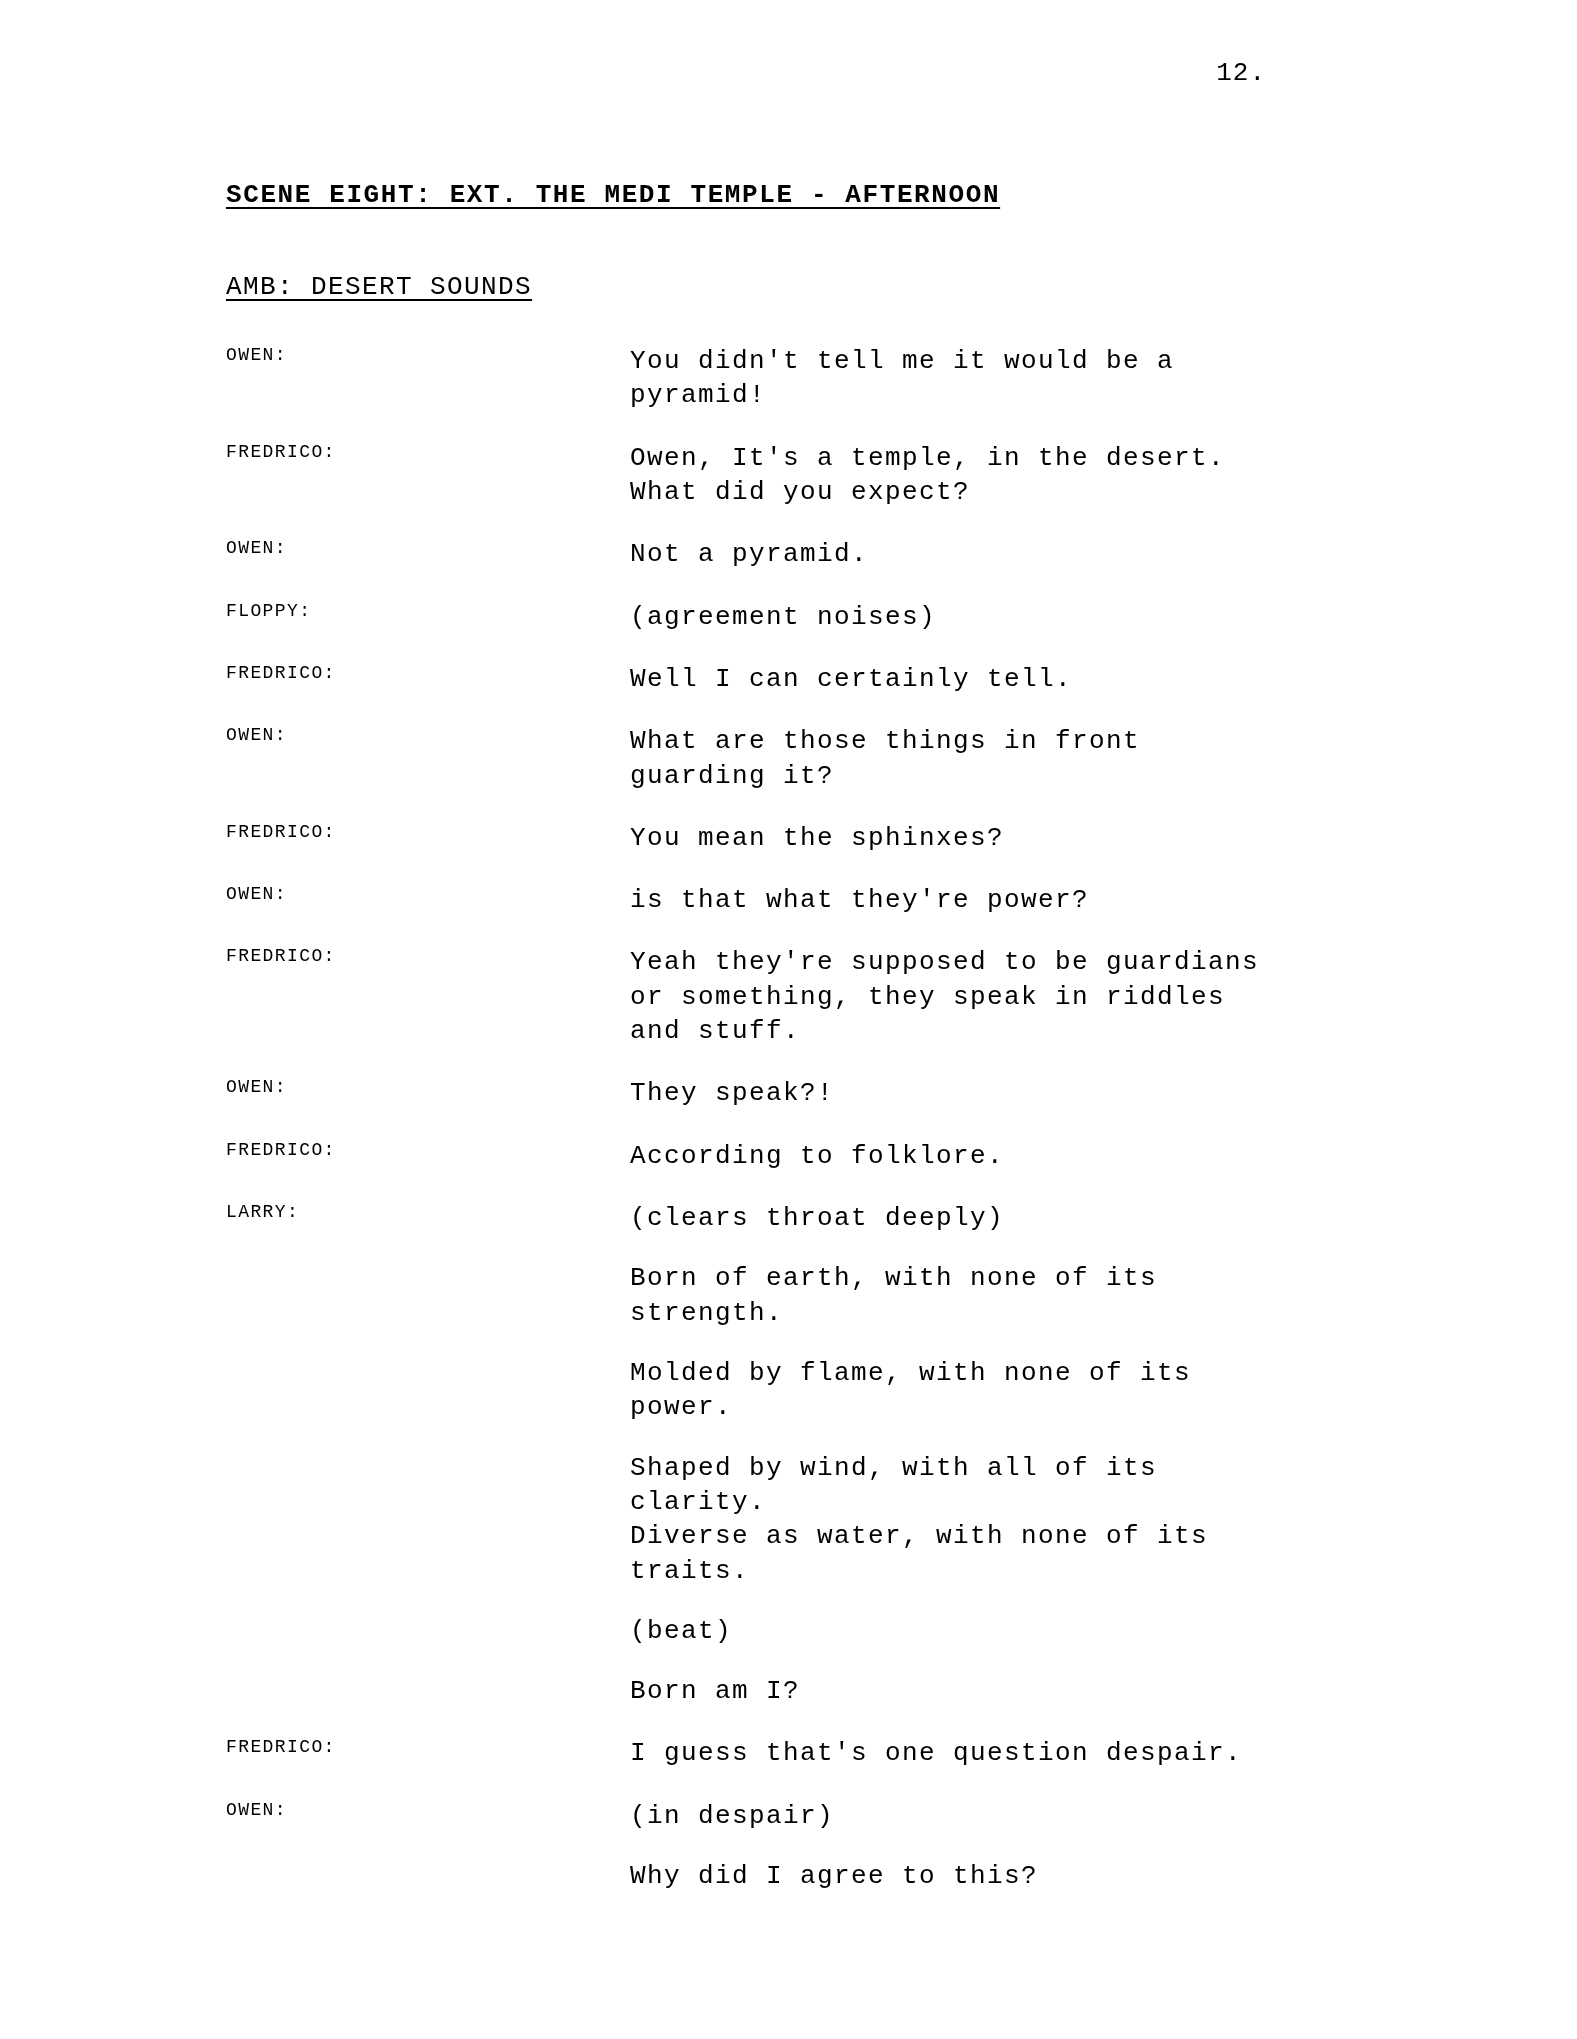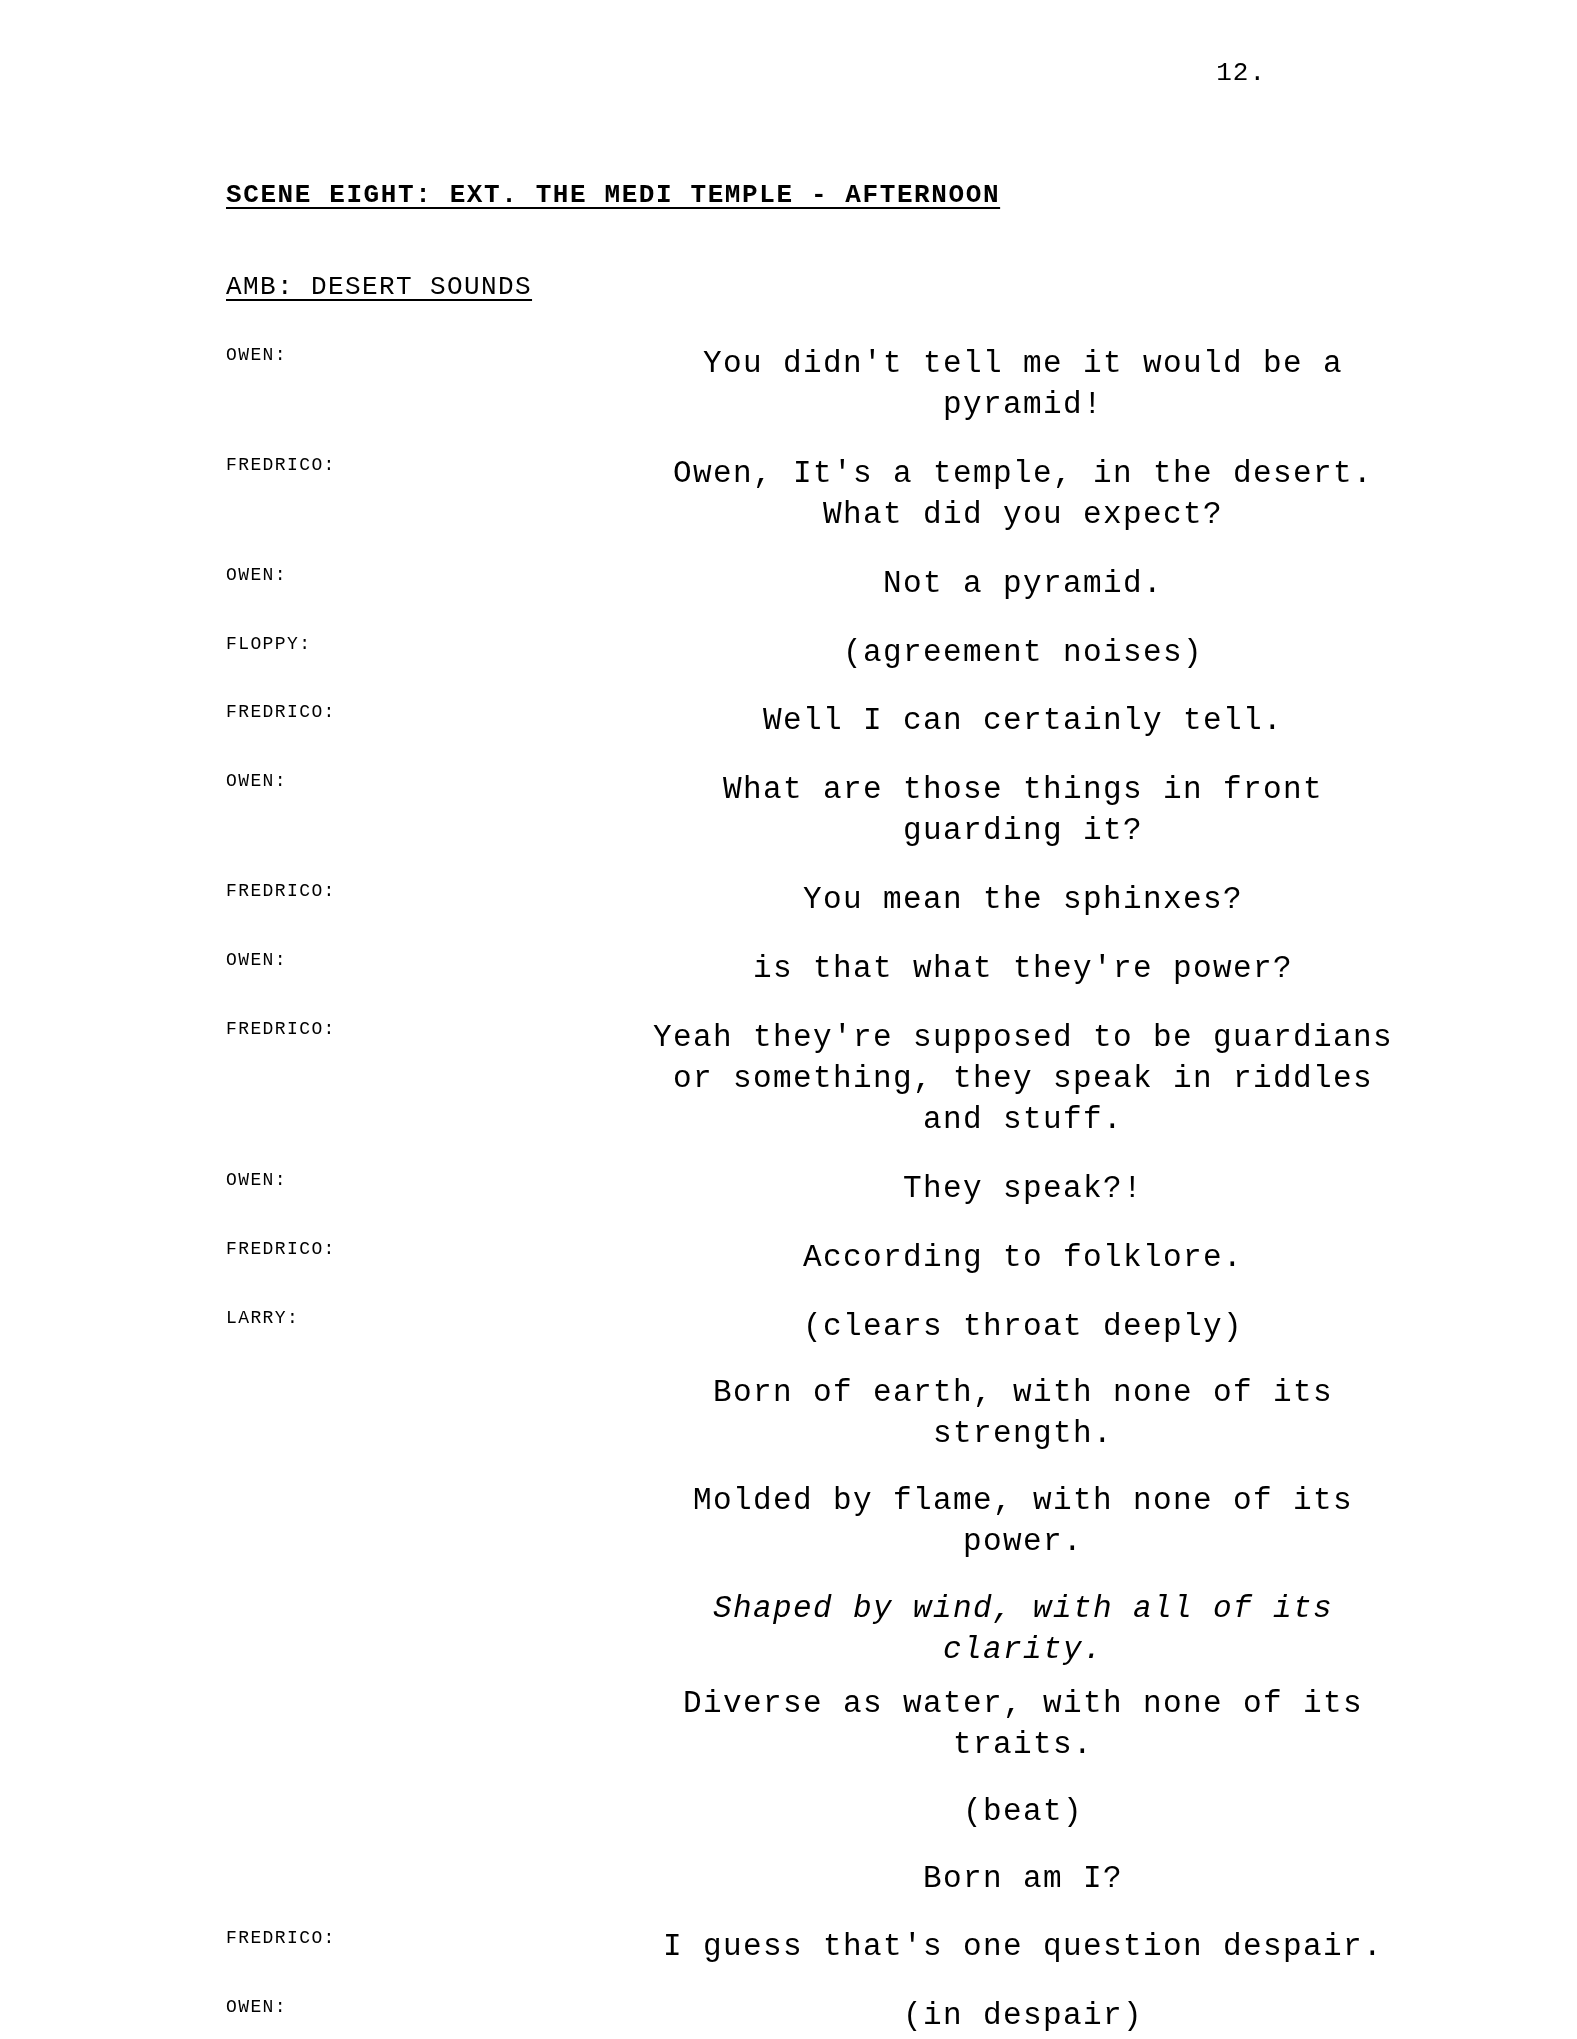--- a/index.html
+++ b/index.html
@@ -54,35 +54,33 @@
   .character {
     width: 404px;
     flex: 0 0 404px;
     font-size: 18px;
     letter-spacing: 1.4px;
     line-height: 1.32;
     white-space: pre;
   }
   .lines {
     flex: 1 1 auto;
-    font-size: 31px;
+    font-size: 26px;
     letter-spacing: 1.4px;
     line-height: 1.32;
-    text-align: center;
   }
   .lines p {
     margin: 0 0 26px 0;
     white-space: pre-wrap;
   }
   .lines p:last-child {
     margin-bottom: 0;
   }
   .lines p.tight {
-    margin-bottom: 13px;
-    font-style: italic;
+    margin-bottom: 0;
   }
 </style>
 </head>
 <body>
 
 <div class="page">
 
   <div class="page-number">12.</div>
 
   <div class="body">

